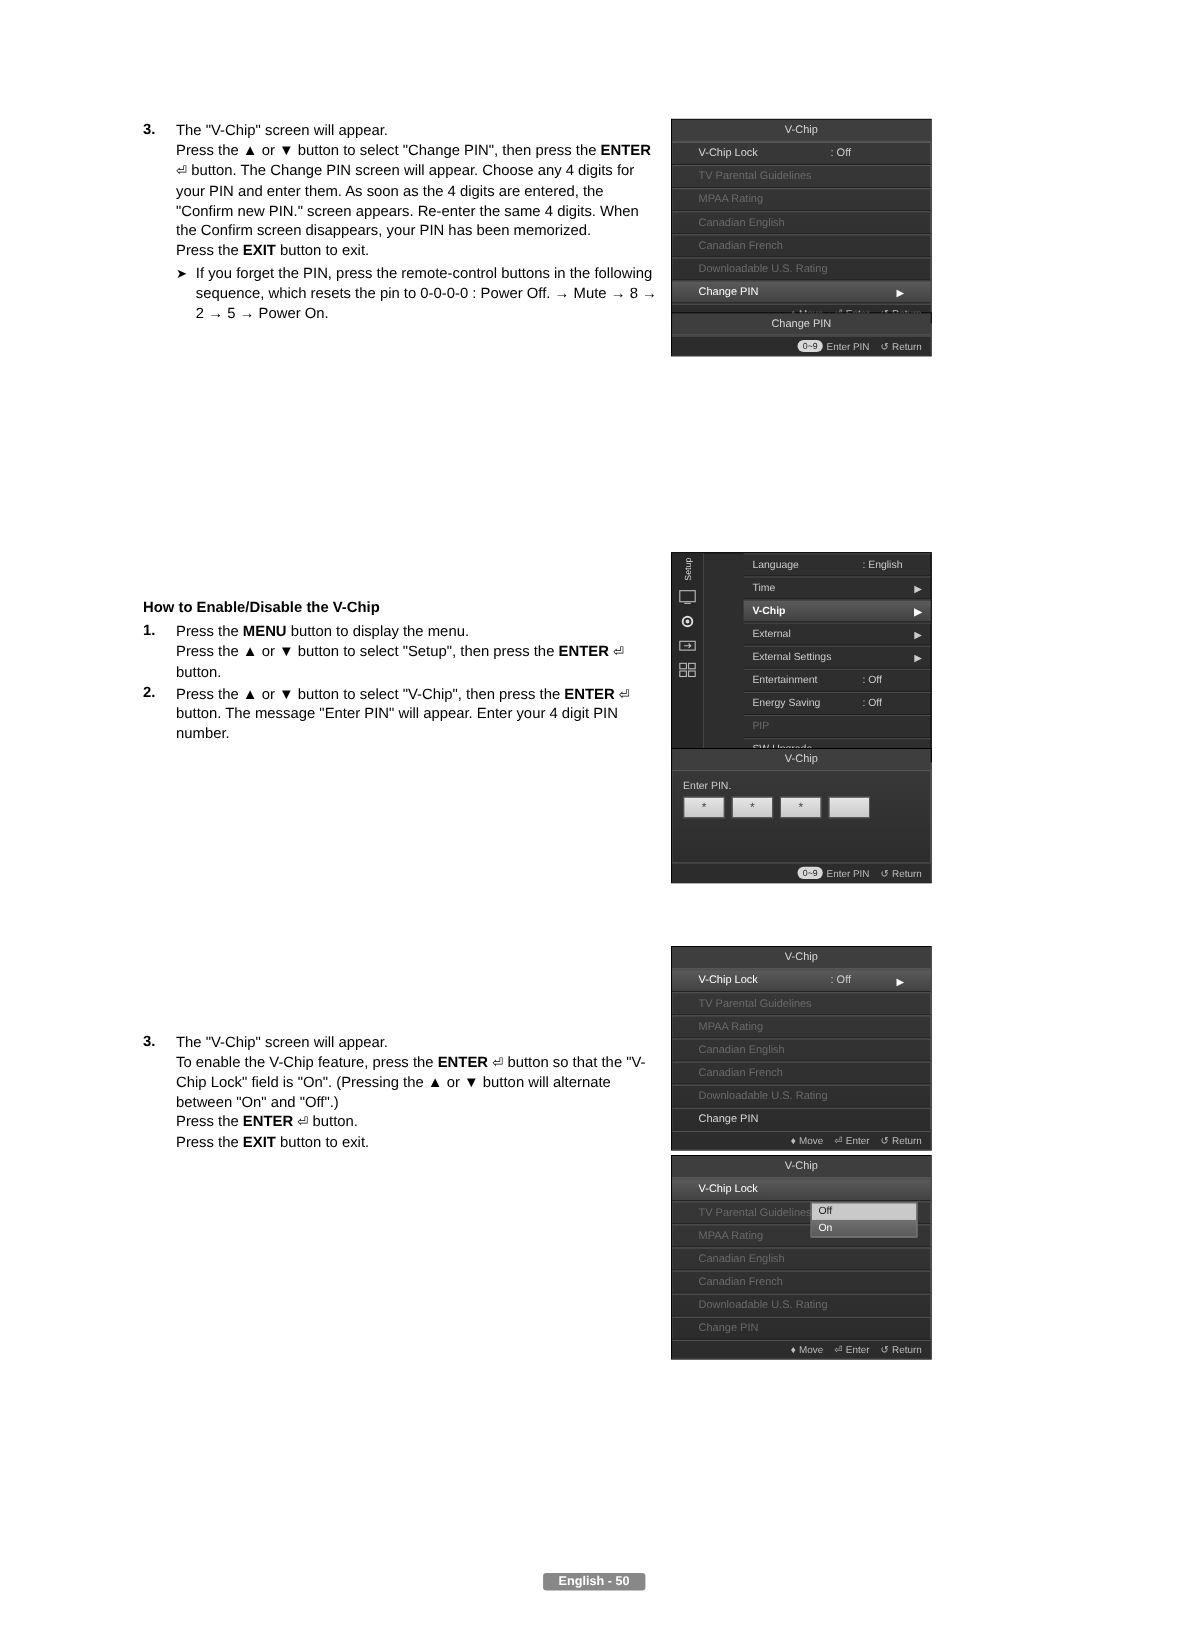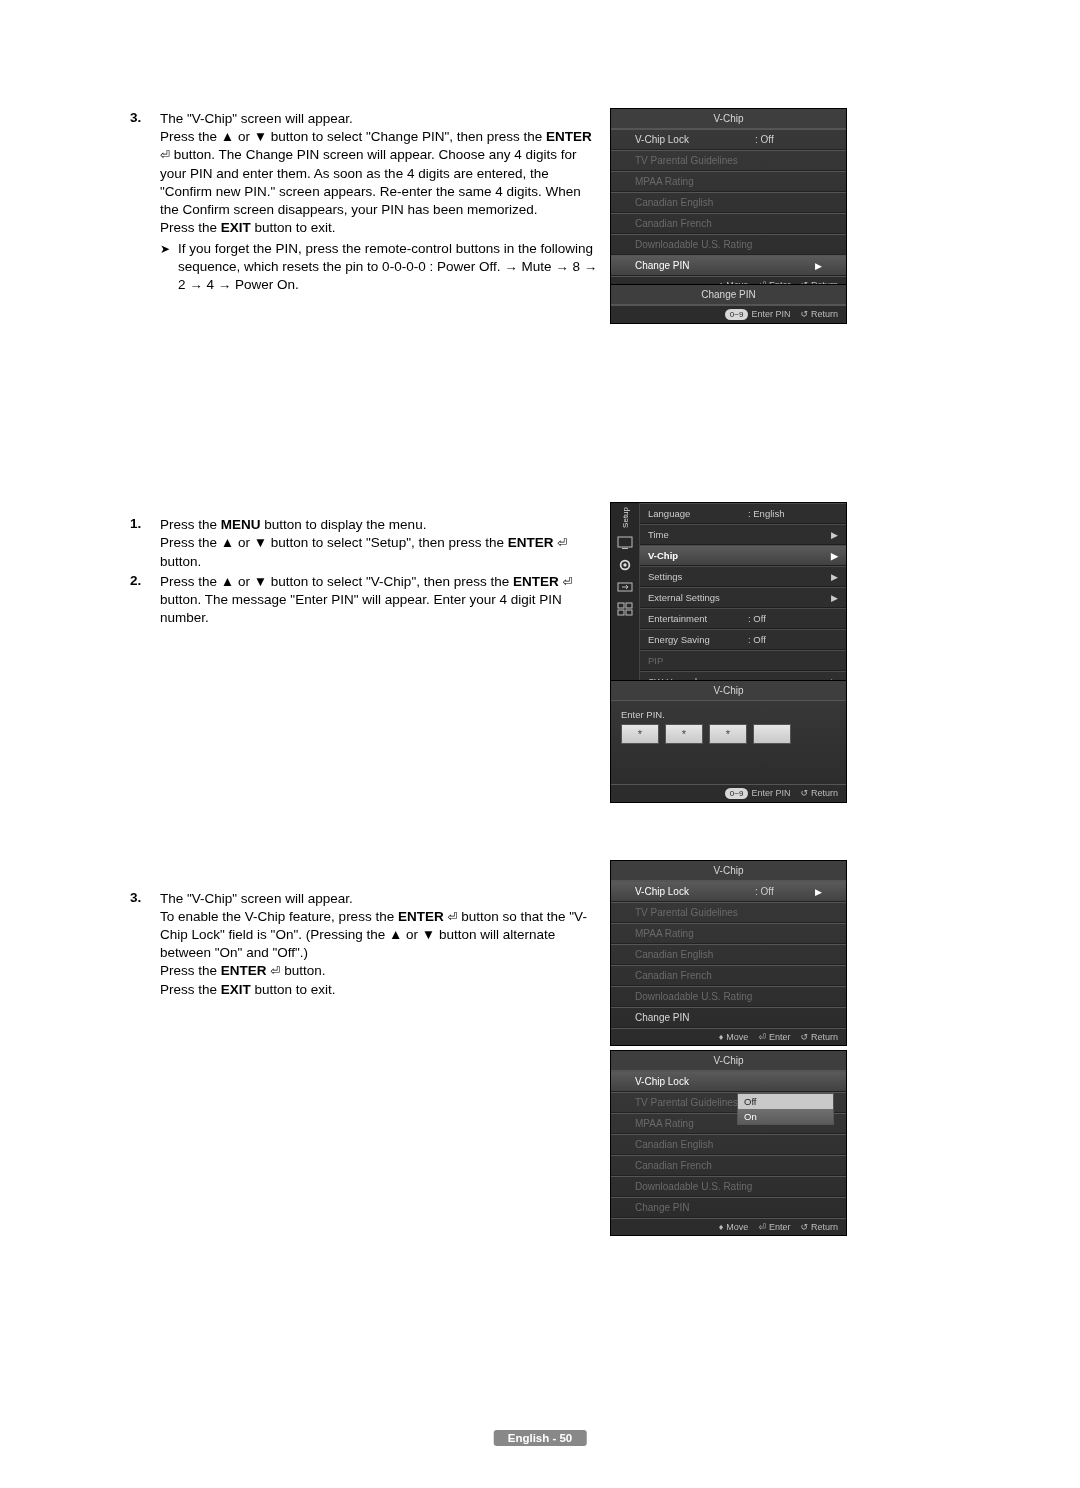--- a/index.html
+++ b/index.html
@@ -89,21 +89,21 @@
 .osd-footer {
   display: flex;
   justify-content: flex-end;
   gap: 10px;
   padding: 3px 8px;
   background: #2c2c2c;
   color: #bdbdbd;
   font-size: 9px;
   border-top: 1px solid #555;
 }
-.osd-footer span { display: inline-flex; gap: 3px; }
+.osd-footer span { display: inline-flex; align-items: center; gap: 3px; }
 .badge09 {
   background: #d8d8d8;
   color: #222;
   border-radius: 7px;
   padding: 0 5px;
   font-size: 8px;
   line-height: 11px;
 }
 .pin-area {
   padding: 8px 10px 6px;
@@ -209,27 +209,28 @@
 
     <div class="instruction-row">
       <div class="num">3.</div>
       <div class="txt">
         <span>The "V-Chip" screen will appear.</span><br>
         <span>Press the ▲ or ▼ button to select "Change PIN", then press the </span><b>ENTER</b> <span class="enter-glyph">⏎</span>
         <span> button. The Change PIN screen will appear. Choose any 4 digits for your PIN and enter them. As soon as the 4 digits are entered, the "Confirm new PIN." screen appears. Re-enter the same 4 digits. When the Confirm screen disappears, your PIN has been memorized.</span><br>
         <span>Press the </span><b>EXIT</b><span> button to exit.</span>
         <div class="indent-sub" style="margin-left:0; margin-top:2px;">
           <div class="arrowhead">➤</div>
-          <div>If you forget the PIN, press the remote-control buttons in the following sequence, which resets the pin to 0-0-0-0 : Power Off. → Mute → 8 → 2 → 4 → Power On.</div>
+          <div>If you forget the PIN, press the remote-control buttons in the following sequence, which resets the pin to 0-0-0-0 : Power Off. → Mute → 8 → 2 → 5 → Power On.</div>
         </div>
       </div>
     </div>
 
     <div style="height:220px;"></div>
 
+    <div class="section-title">How to Enable/Disable the V-Chip</div>
 
     <div class="instruction-row">
       <div class="num">1.</div>
       <div class="txt">
         <span>Press the </span><b>MENU</b><span> button to display the menu.</span><br>
         <span>Press the ▲ or ▼ button to select "Setup", then press the </span><b>ENTER</b> <span class="enter-glyph">⏎</span><span> button.</span>
       </div>
     </div>
 
     <div class="instruction-row">
@@ -292,21 +293,21 @@
   <div class="osd-title">Change PIN</div>
   <div class="osd-footer">
     <span>
         <span class="badge09">0~9</span> 
         <span>Enter PIN</span>
       </span>
     <span>↺ <span>Return</span></span>
   </div>
 </div>
 
-<div class="osd2" style="top:502px; left:610px;">
+<div class="osd2" style="top:502px; left:610px;gap:36px;">
   <div class="sidebar">
     <div class="vlabel">Setup</div>
     <svg class="icon" viewBox="0 0 16 14">
         <rect x="1" y="1" width="14" height="10" fill="none" stroke="currentColor"></rect>
         <rect x="5" y="12" width="6" height="1" fill="currentColor"></rect>
       </svg>
     <svg class="icon sel-icon" viewBox="0 0 16 16">
         <circle cx="8" cy="8" r="5" fill="none" stroke="currentColor" stroke-width="2"></circle>
         <circle cx="8" cy="8" r="2" fill="currentColor"></circle>
       </svg>
@@ -328,21 +329,21 @@
       </div>
       <div class="mrow">
         <span class="mlab">Time</span>
         <span class="tri">▶</span>
       </div>
       <div class="mrow sel">
         <span class="mlab">V-Chip</span>
         <span class="tri">▶</span>
       </div>
       <div class="mrow">
-        <span class="mlab">Settings</span>
+        <span class="mlab">External</span>
         <span class="tri">▶</span>
       </div>
       <div class="mrow">
         <span class="mlab">External Settings</span>
         <span class="tri">▶</span>
       </div>
       <div class="mrow">
         <span class="mlab">Entertainment</span>
         <span>: Off</span>
       </div>

